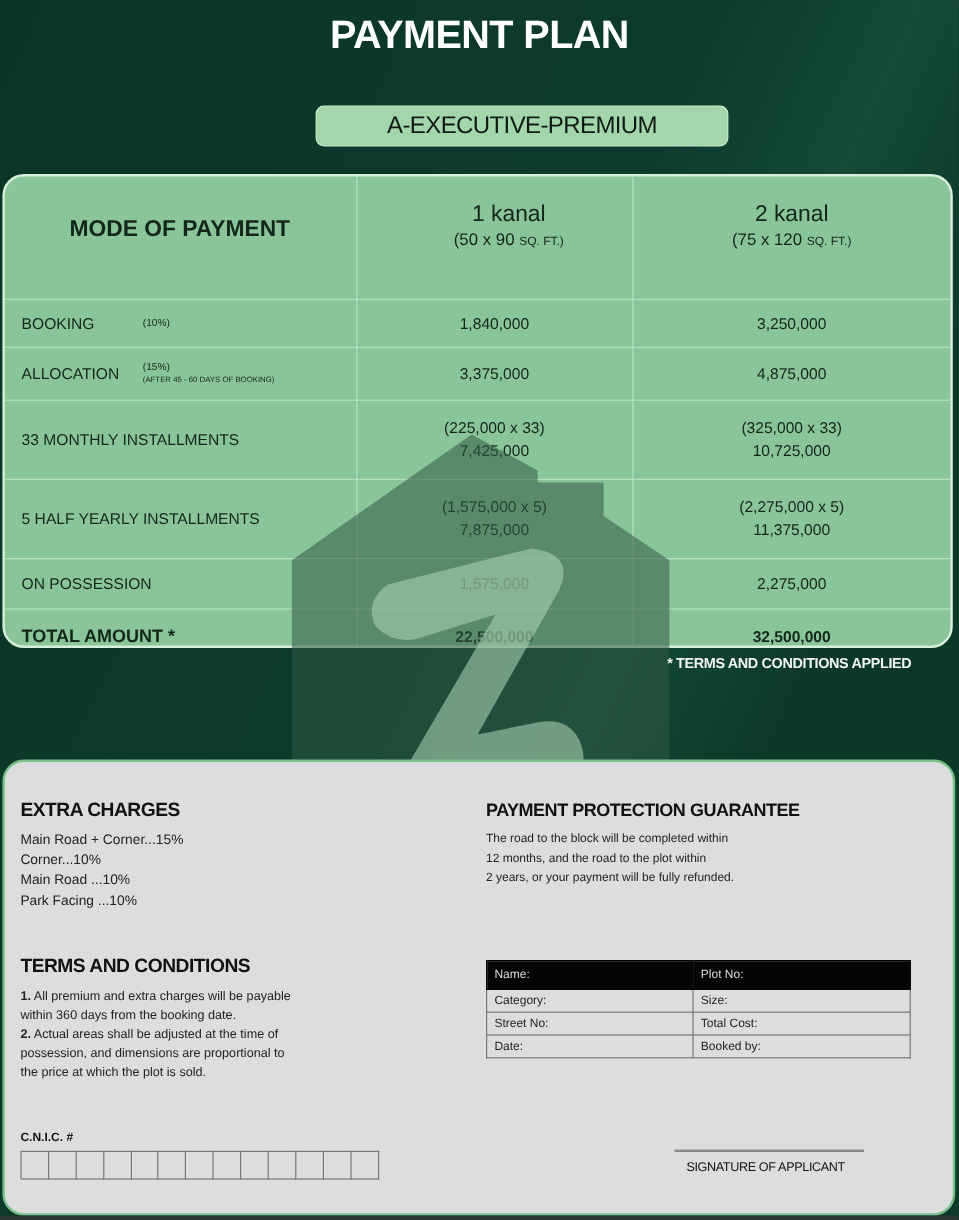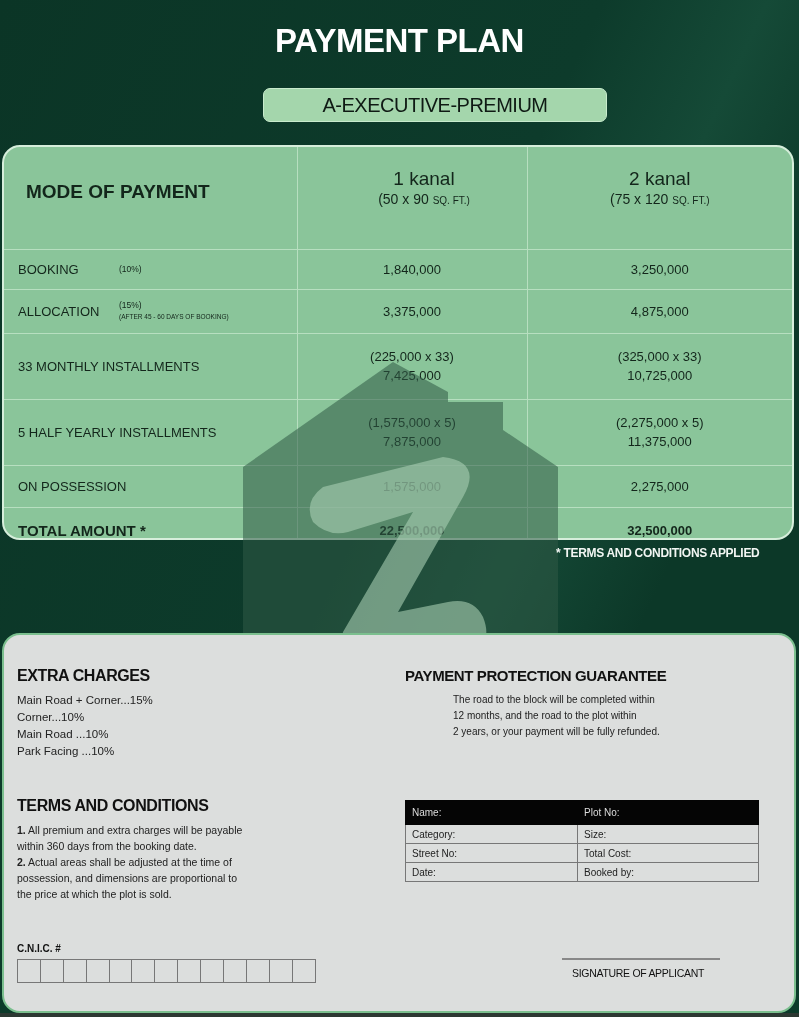--- a/index.html
+++ b/index.html
@@ -8,21 +8,21 @@
       background: #0c3a2a;
       font-family: "Liberation Sans", sans-serif;
       position: relative;
     }
     .top-strip { position: absolute; left: 0; top: 0; width: 799px; height: 5px; background: #3a4a42; }
     .bg-sheen {
       position: absolute; left: 0; top: 0; width: 799px; height: 640px;
       background: linear-gradient(115deg, #0b3526 0%, #0d3b2b 55%, #154a37 70%, #0c3828 85%);
     }
     .title {
-      position: absolute; top: 22px; left: 0; width: 799px; text-align: center;
+      position: absolute; top: 10px; left: 0; width: 799px; text-align: center;
       color: #ffffff; font-weight: bold; font-size: 33px; letter-spacing: -0.5px;
     }
     .subtitle-pill {
       position: absolute; top: 88px; left: 263px; width: 344px; height: 34px;
       background: #a4d6ac; border-radius: 7px; border: 1px solid #c8ebcd;
       display: flex; align-items: center; justify-content: center;
       font-size: 20px; color: #0f1a14; letter-spacing: -0.5px;
     }
     .plan-card {
       position: absolute; top: 145px; left: 2px; width: 792px; height: 395px;
@@ -31,21 +31,21 @@
     }
     .plan-table { width: 100%; height: 100%; border-collapse: collapse; }
     .plan-table td, .plan-table th { border: 1.5px solid #b7dfc0; color: #13261b; }
     .plan-table tr:first-child td, .plan-table tr:first-child th { border-top: none; }
     .plan-table tr:last-child td { border-bottom: none; }
     .plan-table td:first-child, .plan-table th:first-child { border-left: none; }
     .plan-table td:last-child, .plan-table th:last-child { border-right: none; }
     .col-mode { width: 293px; }
     .col-1 { width: 230px; padding-left: 24px; }
     .head-row { height: 102px; }
-    .mode-head { font-size: 19px; font-weight: bold; padding-left: 22px; text-align: left; vertical-align: middle; padding-bottom: 12px; }
+    .mode-head { font-size: 19px; font-weight: bold; padding-left: 54px; text-align: left; vertical-align: middle; padding-bottom: 12px; }
     .size-head { text-align: center; vertical-align: middle; padding-bottom: 20px; }
     .size-name { font-size: 19px; font-weight: normal; display: block; }
     .size-dim { font-size: 14px; font-weight: normal; display: block; margin-top: 1px; text-align: center; }
     .size-dim small { font-size: 10px; }
     .row-label { font-size: 13px; padding-left: 14px; position: relative; }
     .row-pct { position: absolute; left: 115px; top: 50%; transform: translateY(-50%); font-size: 8.5px; line-height: 11px; }
     .row-pct .sub { font-size: 6.5px; display: block; }
     .val { text-align: center; font-size: 13px; line-height: 19px; }
     .r-book { height: 40px; margin-top: 44px; }
     .r-alloc { height: 44px; }
@@ -169,21 +169,21 @@
 
 <div class="sec-title" style="left:17px; top:667px;">EXTRA CHARGES</div>
 <div class="sec-text" style="left:17px; top:692px;">
   <div>Main Road + Corner...15%</div>
   <div>Corner...10%</div>
   <div>Main Road ...10%</div>
   <div>Park Facing ...10%</div>
 </div>
 
 <div class="sec-title" style="left:405px; top:667px; font-size:15px;">PAYMENT PROTECTION GUARANTEE</div>
-<div class="sec-text-sm" style="left:405px; top:692px;margin-left:48px;">
+<div class="sec-text-sm" style="left:405px; top:692px;">
   <div>The road to the block will be completed within</div>
   <div>12 months, and the road to the plot within</div>
   <div>2 years, or your payment will be fully refunded.</div>
 </div>
 
 <div class="sec-title" style="left:17px; top:797px;">TERMS AND CONDITIONS</div>
 <div class="sec-text-sm" style="left:17px; top:822px; font-size:10.5px;">
   <div><b>1.</b> <span>All premium and extra charges will be payable</span></div>
   <div>within 360 days from the booking date.</div>
   <div><b>2.</b> <span>Actual areas shall be adjusted at the time of</span></div>

